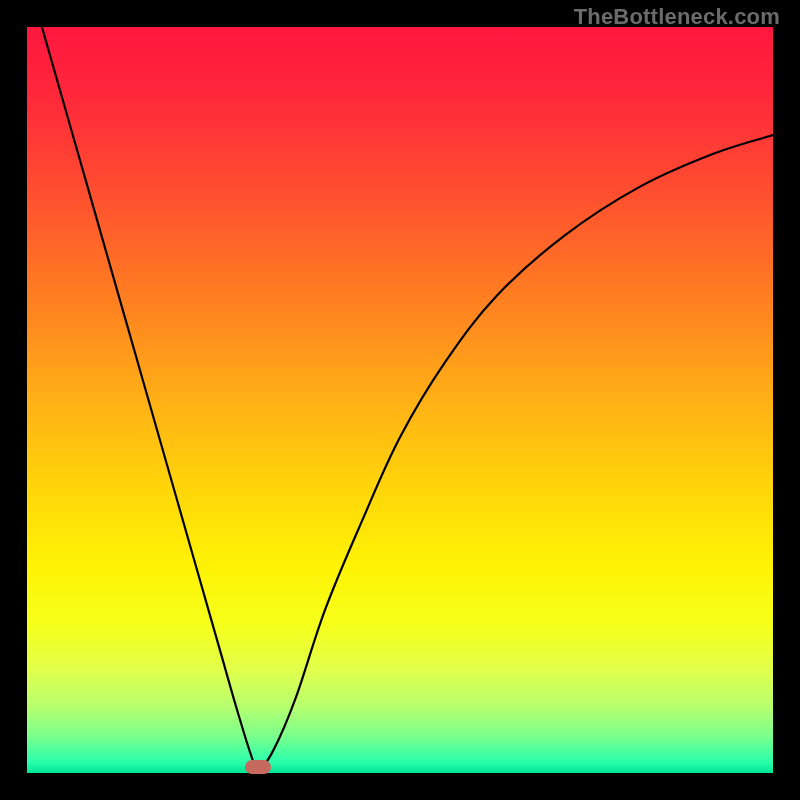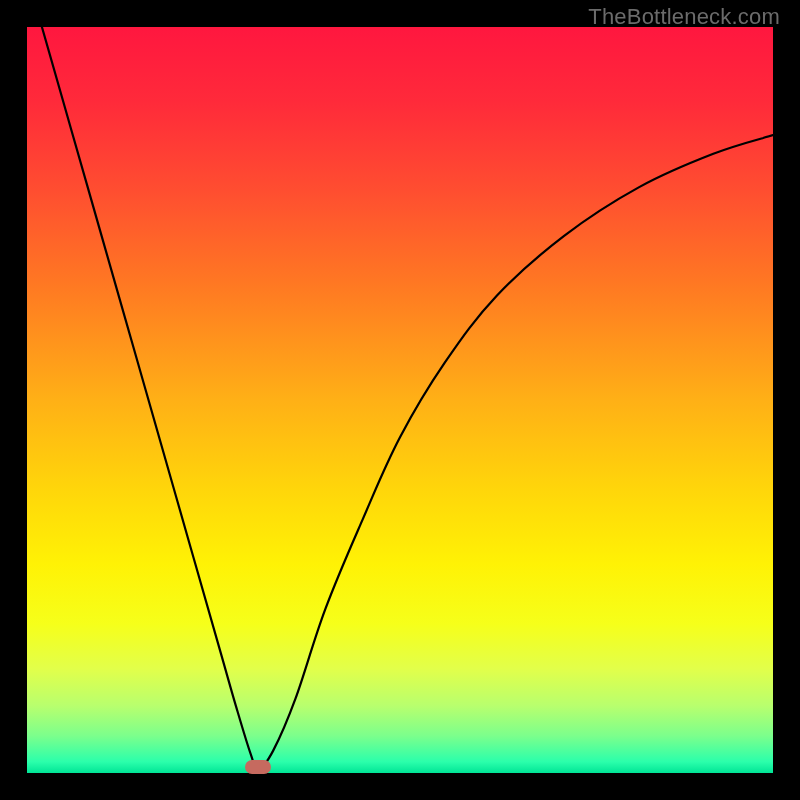--- a/index.html
+++ b/index.html
@@ -19,21 +19,21 @@
     width: 746px;
     height: 746px;
     background: #000;
   }
   .watermark {
     position: absolute;
     top: 4px;
     right: 20px;
     color: #6b6b6b;
     font-size: 22px;
-    font-weight: 400;
+    font-weight: 700;
     letter-spacing: 0.2px;
     margin-left: 44px;
   }
   .marker {
     position: absolute;
     width: 26px;
     height: 14px;
     border-radius: 7px;
     background: #c66a5f;
     transform: translate(-50%, -50%);

